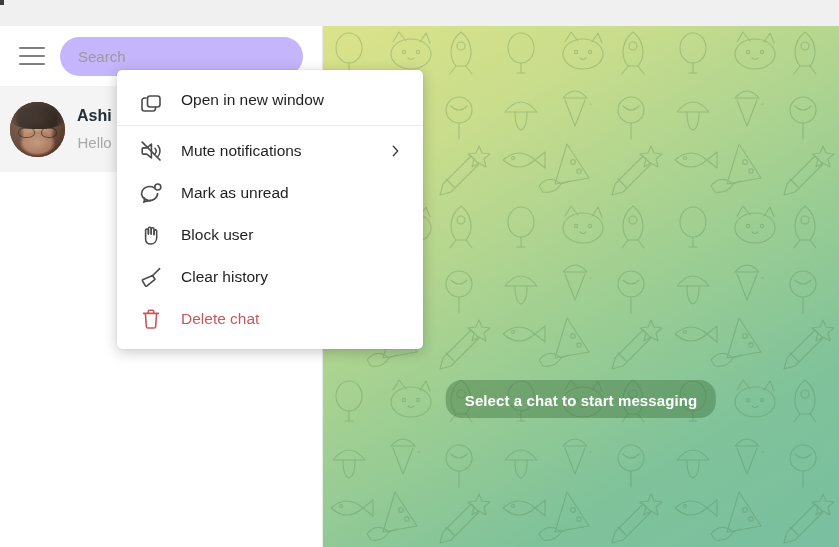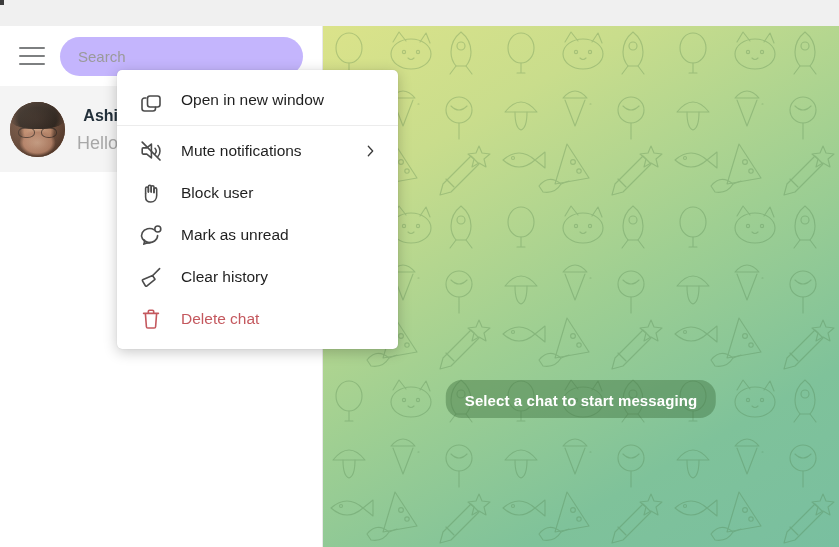--- a/index.html
+++ b/index.html
@@ -90,21 +90,21 @@
   .avatar .shade{
     position:absolute;left:0;top:0;width:100%;height:100%;
     background:linear-gradient(135deg, rgba(255,240,225,0.20) 0%, rgba(0,0,0,0.18) 100%);
   }
   .chat-texts{margin-left:12px;min-width:0;text-align:right;}
   .chat-name{
     font-size:16px;color:#23303a;font-weight:600;line-height:20px;
     white-space:nowrap;
   }
   .chat-preview{
-    font-size:18px;color:#a8a8a8;line-height:20px;margin-top:7px;
+    font-size:15px;color:#a8a8a8;line-height:20px;margin-top:7px;
     white-space:nowrap;
   }
 
   
   .rightpane{
     position:absolute;left:323px;top:26px;width:516px;height:521px;overflow:hidden;
     background:linear-gradient(150deg,#dbe38a 0%,#c9dd8c 22%,#9fcf92 52%,#7fc29a 78%,#79bfa0 100%);
   }
   .doodles{
     position:absolute;left:0;top:0;width:100%;height:100%;
@@ -114,21 +114,21 @@
     position:absolute;left:50%;top:354px;transform:translateX(-50%);
     background:rgba(60,110,60,0.42);
     border-radius:16px;
     padding:12px 19px 9px 19px;
     color:#ffffff;font-size:15px;font-weight:700;white-space:nowrap;
     letter-spacing:.1px;
   }
 
   
   .ctxmenu{
-    position:absolute;left:117px;top:70px;width:281px;
+    position:absolute;left:117px;top:70px;width:306px;
     background:#ffffff;border-radius:5px;
     box-shadow:0 3px 14px rgba(0,0,0,0.22),0 0 1px rgba(0,0,0,0.18);
     padding:9px 0 9px 0;
     z-index:40;
   }
   .mi{
     display:flex;align-items:center;height:42px;
     padding-left:22px;cursor:pointer;position:relative;
   }
   .mi.hovered{background:#f4f4f4;}
@@ -264,32 +264,32 @@
         <span class="mi-label">Mute notifications</span>
         <span class="chev">
           <svg width="15" height="15" viewBox="0 0 24 24">
             <use href="#ic-chevron-right-icon"></use>
           </svg>
         </span>
       </div>
       <div class="mi">
         <span class="mi-ico">
           <svg width="24" height="24" viewBox="0 0 24 24">
+            <use href="#ic-unread-bubble-icon"></use>
+          </svg>
+        </span>
+        <span class="mi-label">Mark as unread</span>
+      </div>
+      <div class="mi">
+        <span class="mi-ico">
+          <svg width="24" height="24" viewBox="0 0 24 24">
             <use href="#ic-block-hand-icon"></use>
           </svg>
         </span>
         <span class="mi-label">Block user</span>
-      </div>
-      <div class="mi">
-        <span class="mi-ico">
-          <svg width="24" height="24" viewBox="0 0 24 24">
-            <use href="#ic-unread-bubble-icon"></use>
-          </svg>
-        </span>
-        <span class="mi-label">Mark as unread</span>
       </div>
       <div class="mi">
         <span class="mi-ico">
           <svg width="24" height="24" viewBox="0 0 24 24">
             <use href="#ic-broom-icon"></use>
           </svg>
         </span>
         <span class="mi-label">Clear history</span>
       </div>
       <div class="mi danger">

